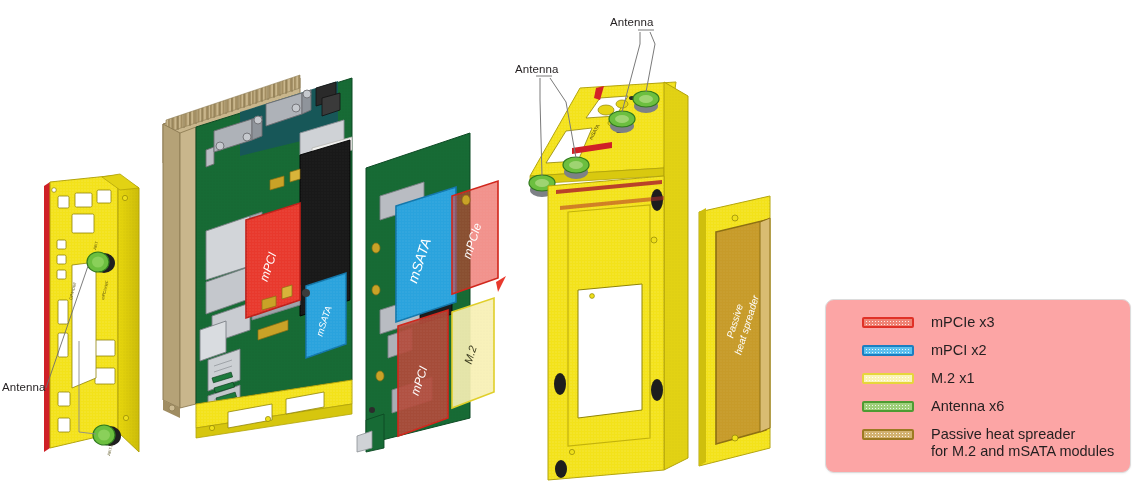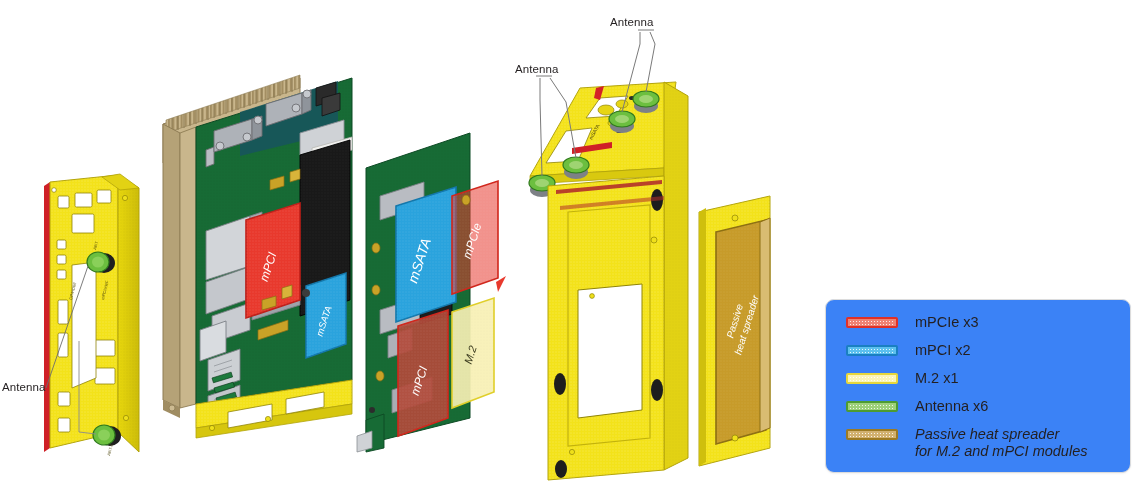--- a/index.html
+++ b/index.html
@@ -5,25 +5,25 @@
   html,body{margin:0;padding:0;background:#fff;}
   body{width:1140px;height:485px;position:relative;overflow:hidden;
        font-family:"Liberation Sans","DejaVu Sans",sans-serif;color:#231f20;}
   #stage{position:absolute;inset:0;}
   svg#art{position:absolute;left:0;top:0;width:1140px;height:485px;}
 
   .callout-label{position:absolute;font-size:11.5px;color:#231f20;white-space:nowrap;letter-spacing:.1px;text-align:right;}
 
   
   #legend{position:absolute;left:825px;top:299px;width:306px;height:174px;
-          background:#3b82f6;border:1px solid #dcdcdc;border-radius:9px;
+          background:#fca5a5;border:1px solid #dcdcdc;border-radius:9px;
           box-shadow:0 1px 2px rgba(0,0,0,.05);box-sizing:border-box;
-          padding:14px 0 0 0;}
+          padding:14px 0 0 16px;}
   .legend-row{display:flex;align-items:flex-start;padding:0 0 0 20px;margin-bottom:11px;}
-  .legend-row:last-child{margin-bottom:0;font-style:italic;}
+  .legend-row:last-child{margin-bottom:0;}
   .swatch{width:52px;height:11px;flex:0 0 52px;margin-top:3px;border-radius:2px;
           box-sizing:border-box;border:2px solid #000;position:relative;overflow:hidden;}
   .swatch::after{content:"";position:absolute;inset:1px;
         background-image:radial-gradient(rgba(255,255,255,.85) .6px, transparent .7px);
         background-size:3px 3px;}
   .legend-text{margin-left:17px;font-size:14.5px;line-height:17px;color:#231f20;}
   .legend-text .l2{display:block;}
 </style>
 </head>
 <body>
@@ -398,18 +398,18 @@
 
     <div class="legend-row">
       <span class="swatch" style="border-color:#4d9b32;background:#9ed07a;"></span>
       <span class="legend-text">Antenna x6</span>
     </div>
 
     <div class="legend-row">
       <span class="swatch" style="border-color:#9c7a23;background:#d2b170;"></span>
       <span class="legend-text">
         <span>Passive heat spreader</span>
-        <span class="l2">for M.2 and mPCI modules</span>
+        <span class="l2">for M.2 and mSATA modules</span>
       </span>
     </div>
 
   </div>
 </div>
 
 </body></html>

